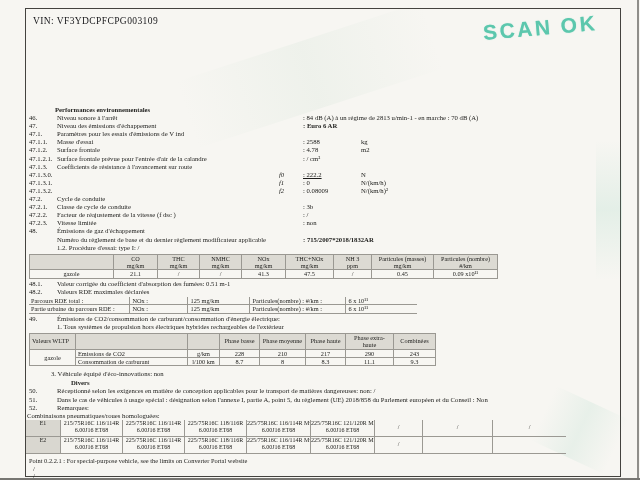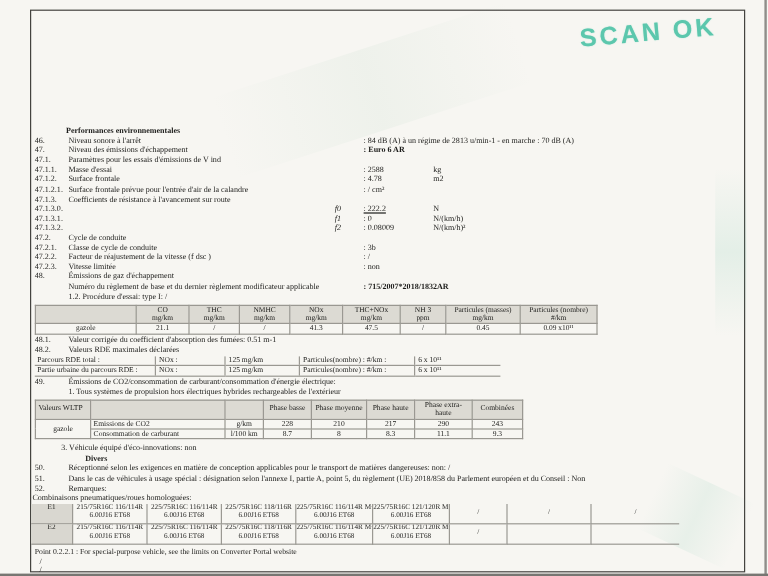--- a/index.html
+++ b/index.html
@@ -61,20 +61,21 @@
 <body>
 
 <div class="canvas">
   <div class="page-border"></div>
   <div class="edge-right"></div>
   <div class="edge-bottom"></div>
   <div class="artifact a1"></div>
   <div class="artifact a2"></div>
   <div class="artifact a3"></div>
 
+  <div class="vin">VIN: VF3YDCPFCPG003109</div>
   <div class="stamp">SCAN OK</div>
 
   <div class="content">
 
     <div class="sec-title">Performances environnementales</div>
 
     <div>
   <div class="item-row">
     <span class="c-num">46.</span>
     <span class="c-label">Niveau sonore à l'arrêt</span>

